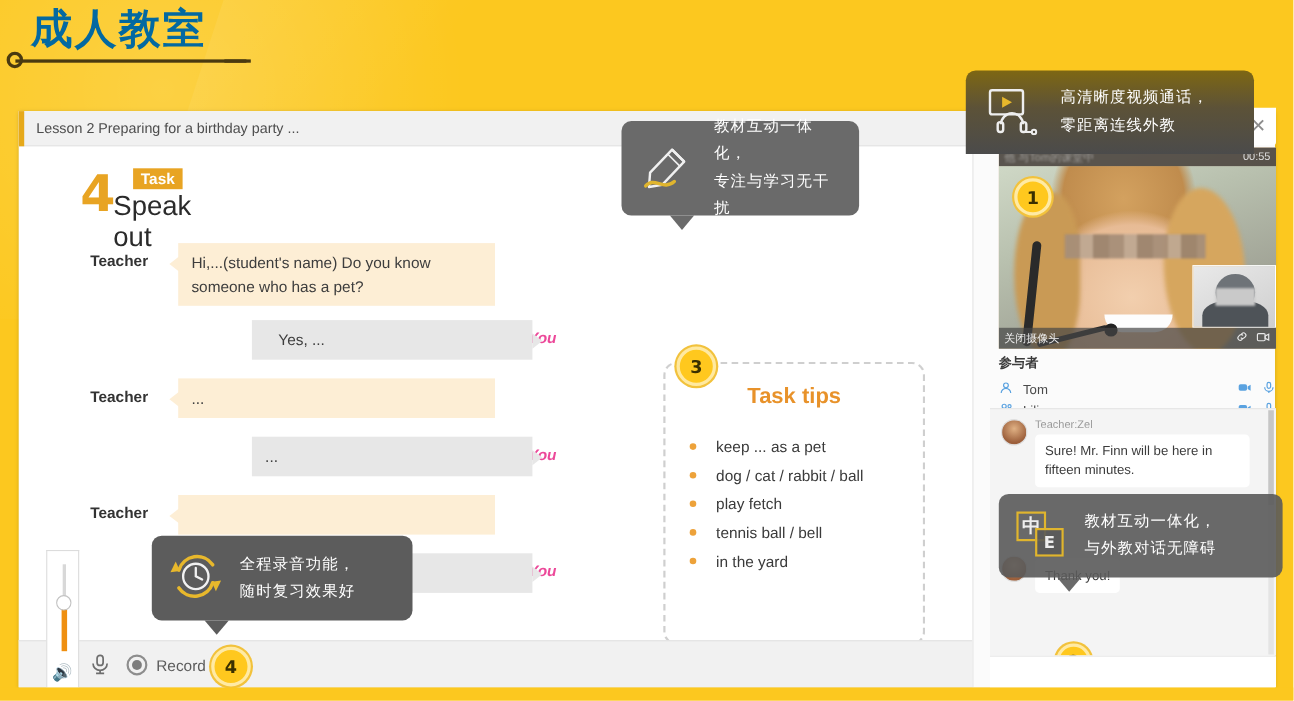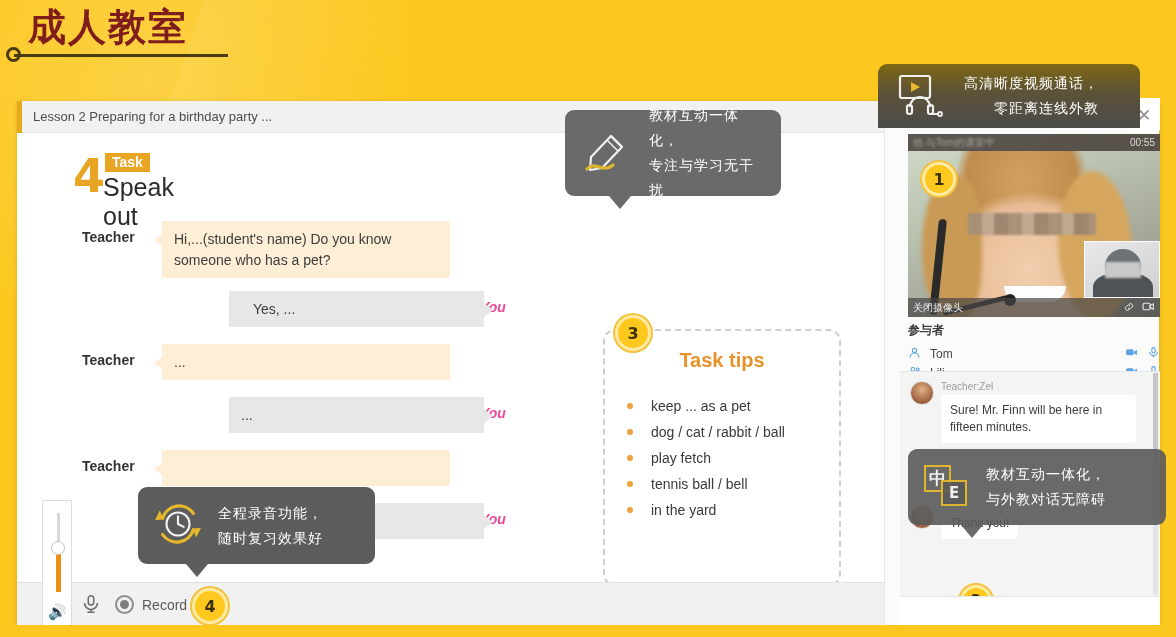--- a/index.html
+++ b/index.html
@@ -27,21 +27,21 @@
     background: linear-gradient(115deg, rgba(255,255,255,0.10) 0%, rgba(255,255,255,0) 55%);
     transform: skewX(-18deg);
     pointer-events: none;
   }
 
   
   .title-wrap { position: absolute; left: 14px; top: 4px; }
   .page-title {
     font-family: Liberation Sans, sans-serif;
     font-size: 38px; font-weight: bold;
-    color: #7f1d1d; letter-spacing: 2px;
+    color: #0369a1; letter-spacing: 2px;
     line-height: 46px;
     padding-left: 14px;
   }
   .title-rule {
     position: absolute; left: 0; top: 50px;
     width: 210px; height: 0;
     border-top: 3px solid #4a3a10;
   }
   .title-rule-dash {
     position: absolute; left: 190px; top: 50px;
@@ -78,21 +78,21 @@
 
   
   .task-head { position: absolute; left: 56px; top: 50px; }
   .task-num {
     position: absolute; left: 0; top: 2px;
     font-family: "DejaVu Sans", sans-serif;
     font-size: 46px; font-weight: bold; color: #e8a423;
     line-height: 46px;
   }
   .task-badge {
-    position: absolute; left: 32px; top: 2px;
+    position: absolute; left: 48px; top: 2px;
     background: #e8a423; color: #ffffff;
     font-size: 14px; font-weight: bold;
     padding: 1px 7px 2px 7px;
     font-family: "Liberation Sans", sans-serif;
   }
   .task-title {
     position: absolute; left: 30px; top: 22px;
     font-size: 25px; color: #2b2b2b;
     font-family: "Liberation Sans", sans-serif;
   }
@@ -393,24 +393,23 @@
 
   #tip-record {
     left: 138px; top: 487px; width: 237px; height: 77px;
     background: #5c5c5c;
   }
   #tip-record .tip-arrow {
     left: 48px; bottom: -13px; border-top: 13px solid #5c5c5c;
   }
 
   #tip-video {
-    left: 878px; top: 64px; width: 262px; height: 64px;
+    left: 878px; top: 64px; width: 262px; height: 76px;
     background: linear-gradient(180deg, #7e6713 0%, #5c5238 45%, #4b4b4b 100%);
     border-radius: 9px 9px 0 0;
-    text-align: right;
   }
 
   #tip-trans {
     left: 908px; top: 449px; width: 258px; height: 76px;
     background: rgba(90,90,90,0.90);
   }
   #tip-trans .tip-arrow {
     left: 53px; bottom: -13px; border-top: 13px solid rgba(90,90,90,0.90);
   }
 

